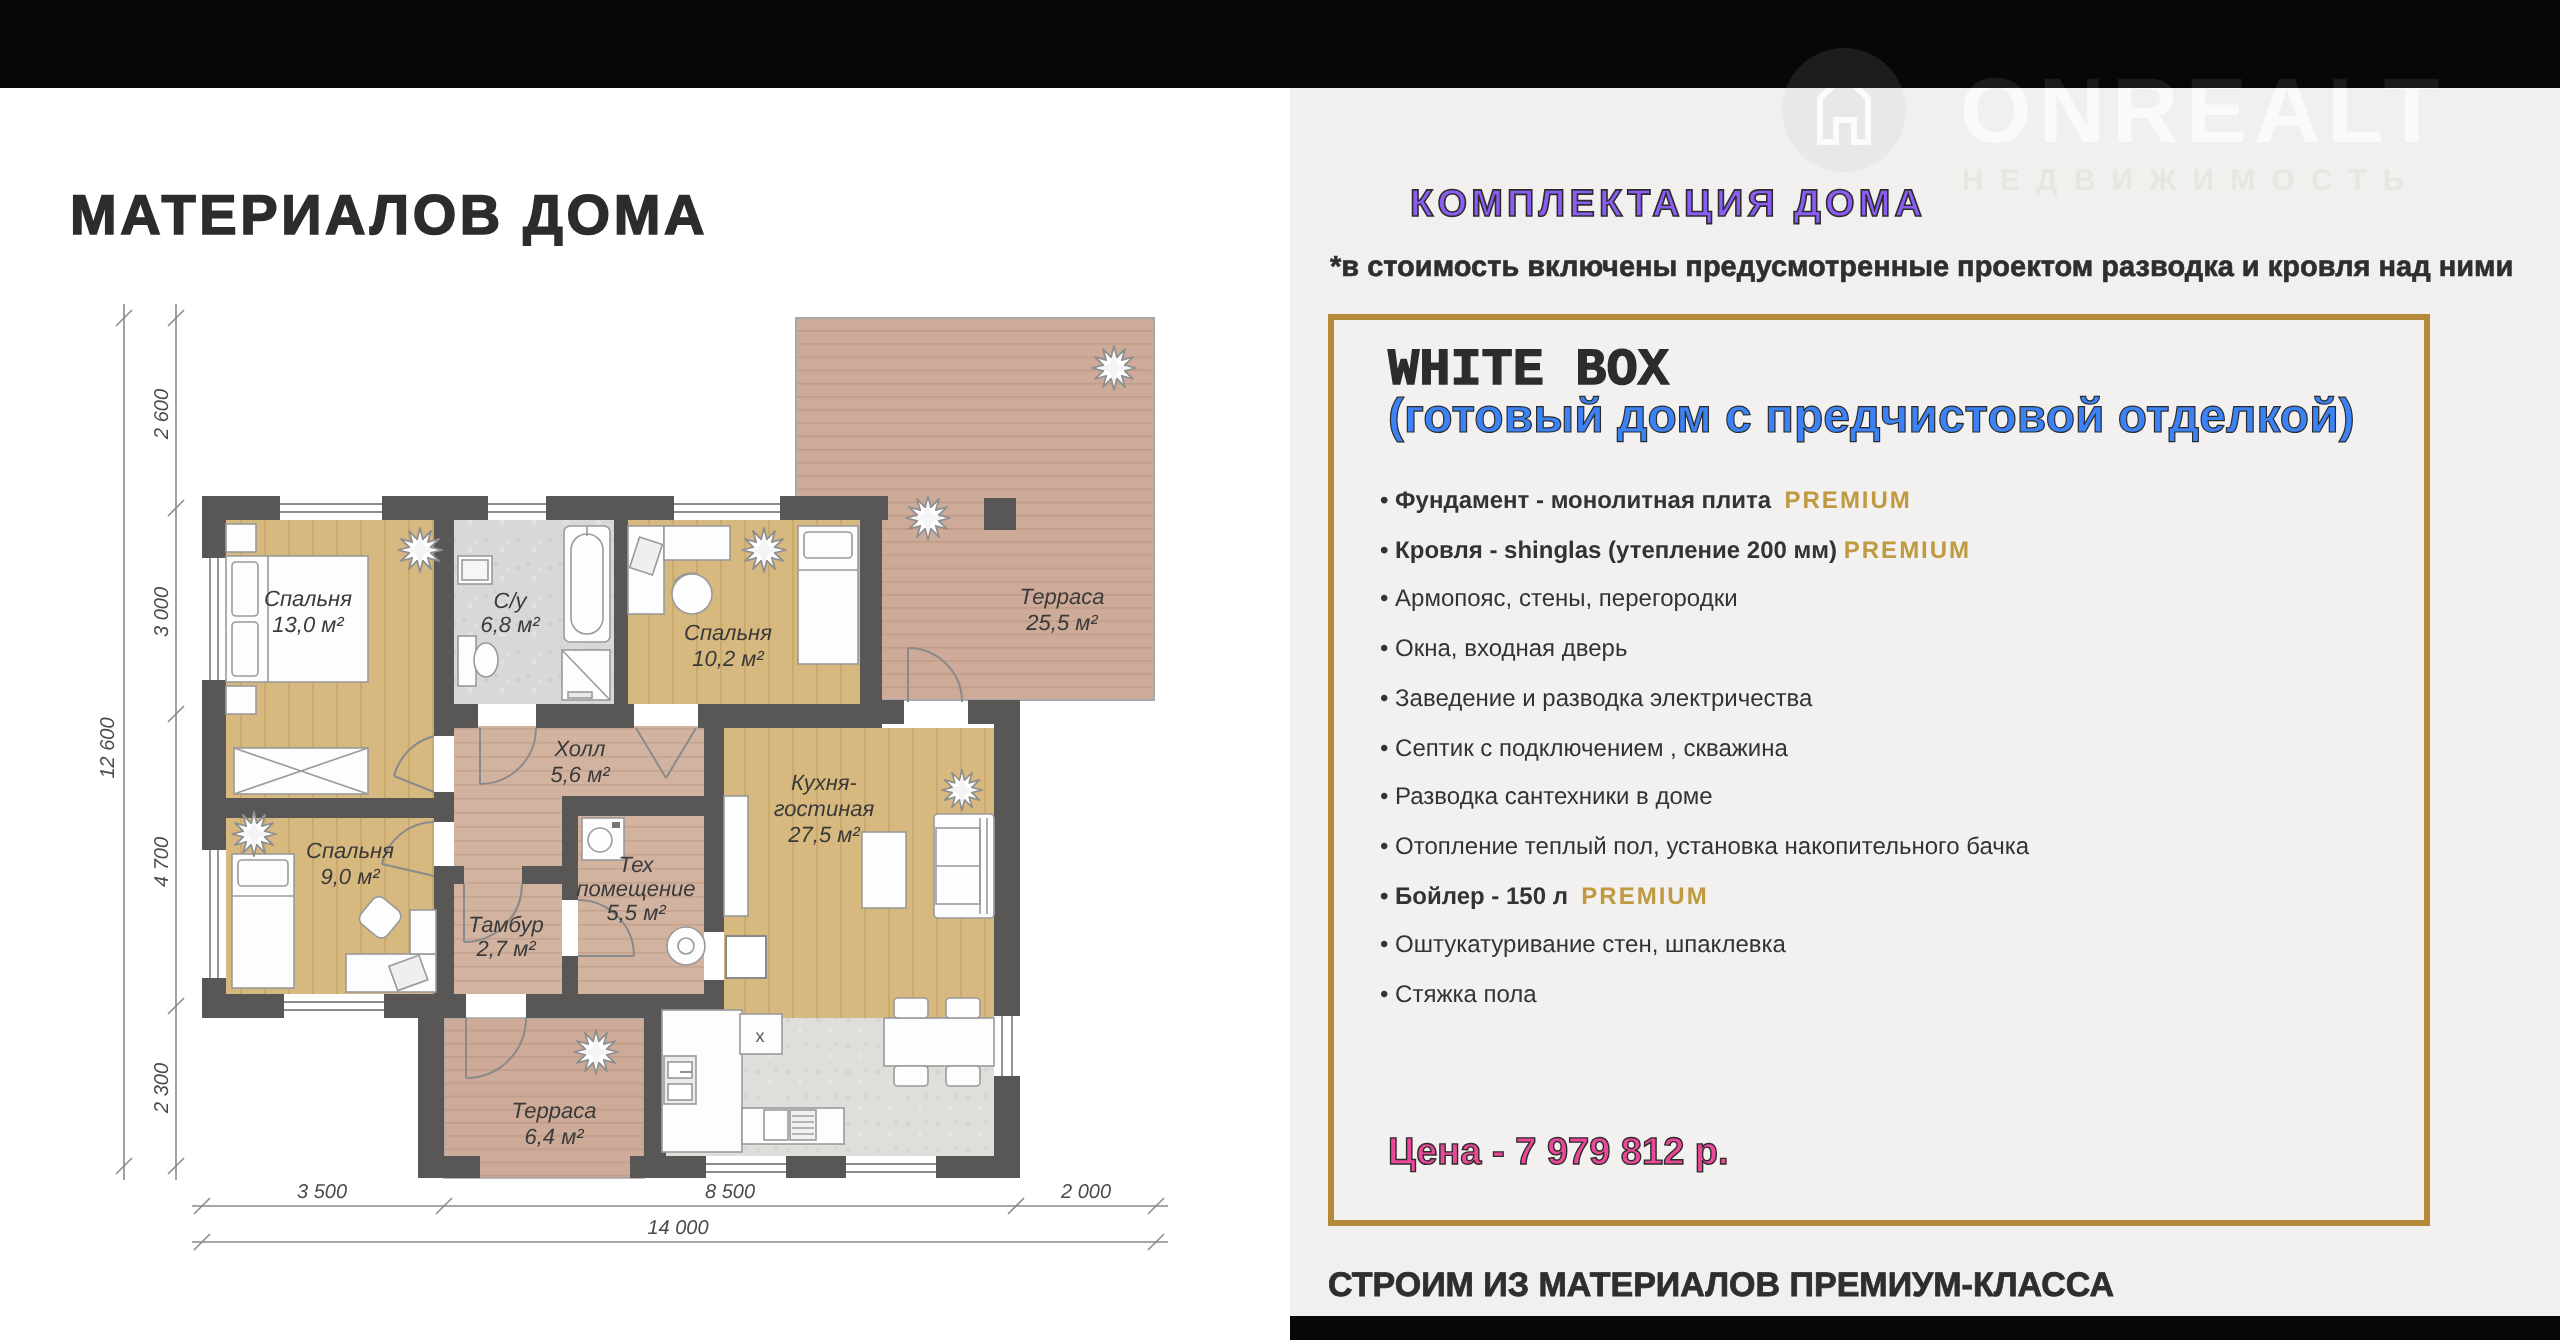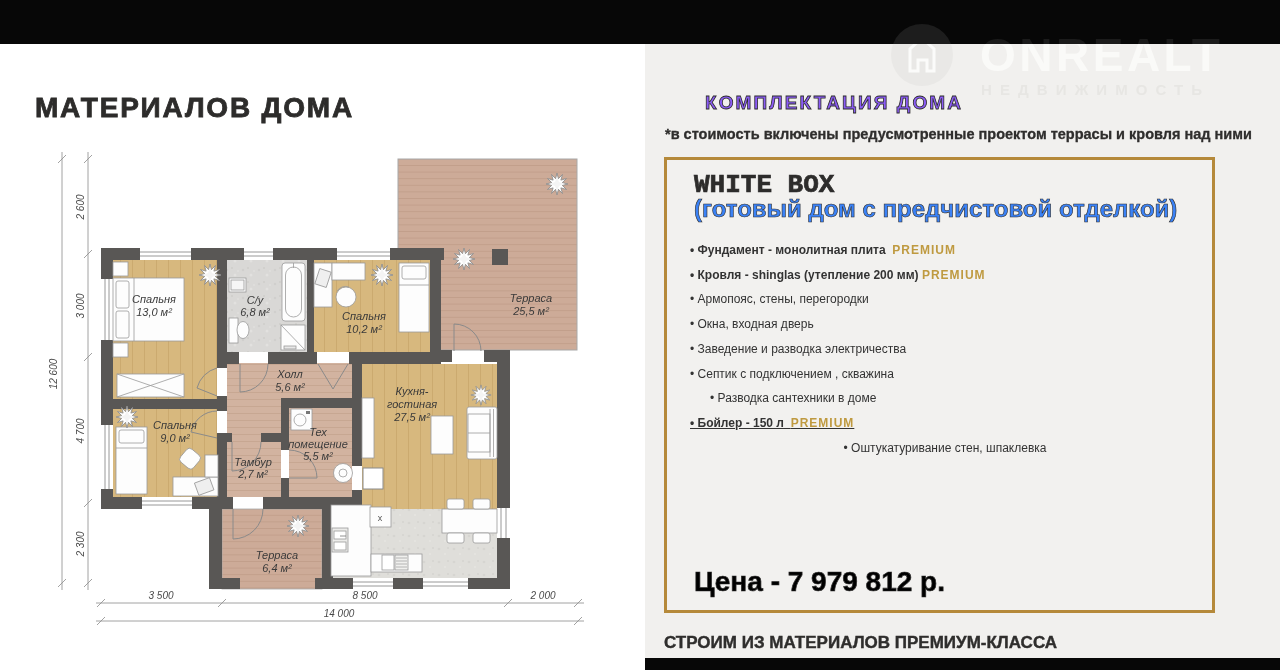--- a/index.html
+++ b/index.html
@@ -34,41 +34,43 @@
     <text x="100" y="71" font-size="46" font-weight="bold" letter-spacing="3.5" fill="#1b1b1b">ONREALT</text>
   </g>
 </svg>
 
 <div class="abs" style="left:0;top:0;width:880px;height:44px;background:#070707;"></div>
 
 <div class="abs" style="left:35px;top:92px;font-size:28px;font-weight:bold;letter-spacing:1.8px;color:#2d2c2b;-webkit-text-stroke:0.8px #2d2c2b;">МАТЕРИАЛОВ ДОМА</div>
 
 <div class="abs" style="left:665px;top:92px;font-size:19px;font-weight:bold;letter-spacing:2.1px;color:#8b5cf6;margin-left:40px;-webkit-text-stroke:0.8px #2d2c2b;">КОМПЛЕКТАЦИЯ ДОМА</div>
 
-<div class="abs" style="left:665px;top:126px;font-size:14.5px;font-weight:bold;color:#2f2e2d;-webkit-text-stroke:0.3px #2f2e2d;">*в стоимость включены предусмотренные проектом террасы и кровля над ними</div>
+<div class="abs" style="left:665px;top:126px;font-size:14.5px;font-weight:bold;color:#2f2e2d;-webkit-text-stroke:0.3px #2f2e2d;">*в стоимость включены предусмотренные проектом разводка и кровля над ними</div>
 
 <div class="abs" style="left:664px;top:157px;width:545px;height:450px;border:3px solid #b5893a;background:#f2f1ef;"></div>
 
 <div class="abs" style="left:694px;top:170px;font-size:26px;font-weight:bold;color:#2d2c2b;font-family:Liberation Mono, monospace;-webkit-text-stroke:0.7px #2d2c2b;">WHITE BOX</div>
 
 <div class="abs" style="left:694px;top:195px;font-size:24px;font-weight:bold;color:#3b82f6;-webkit-text-stroke:0.6px #2d2c2b;">(готовый дом с предчистовой отделкой)</div>
 
 <div class="abs" style="left:690px;top:238px;width:510px;font-size:12px;line-height:24.7px;color:#333;">
   <div style="padding-left:15px;text-indent:-15px;"><b>•&nbsp;Фундамент - монолитная плита</b>&nbsp;&nbsp;<b style="color:#bf9a40;letter-spacing:1px;">PREMIUM</b></div>
   <div style="padding-left:15px;text-indent:-15px;"><b>•&nbsp;Кровля - shinglas (утепление 200 мм)</b>&nbsp;<b style="color:#bf9a40;letter-spacing:1px;">PREMIUM</b></div>
   <div style="padding-left:15px;text-indent:-15px;">•&nbsp;Армопояс, стены, перегородки</div>
   <div style="padding-left:15px;text-indent:-15px;">•&nbsp;Окна, входная дверь</div>
   <div style="padding-left:15px;text-indent:-15px;">•&nbsp;Заведение и разводка электричества</div>
   <div style="padding-left:15px;text-indent:-15px;">•&nbsp;Септик с подключением , скважина</div>
-  <div style="padding-left:15px;text-indent:-15px;margin-left:20px;">•&nbsp;Разводка сантехники в доме</div>
-  <div style="padding-left:15px;text-indent:-15px;text-decoration:underline;"><b>•&nbsp;Бойлер - 150 л</b>&nbsp;&nbsp;<b style="color:#bf9a40;letter-spacing:1px;">PREMIUM</b></div>
-  <div style="padding-left:15px;text-indent:-15px;text-align:center;">•&nbsp;Оштукатуривание стен, шпаклевка</div>
+  <div style="padding-left:15px;text-indent:-15px;">•&nbsp;Разводка сантехники в доме</div>
+  <div style="padding-left:15px;text-indent:-15px;">•&nbsp;Отопление теплый пол, установка накопительного бачка</div>
+  <div style="padding-left:15px;text-indent:-15px;"><b>•&nbsp;Бойлер - 150 л</b>&nbsp;&nbsp;<b style="color:#bf9a40;letter-spacing:1px;">PREMIUM</b></div>
+  <div style="padding-left:15px;text-indent:-15px;">•&nbsp;Оштукатуривание стен, шпаклевка</div>
+  <div style="padding-left:15px;text-indent:-15px;">•&nbsp;Стяжка пола</div>
 </div>
 
-<div class="abs" style="left:694px;top:566px;font-size:28px;font-weight:bold;color:#000000;-webkit-text-stroke:0.7px #2d2c2b;">Цена - 7 979 812 р.</div>
+<div class="abs" style="left:694px;top:566px;font-size:19px;font-weight:bold;color:#ec4899;-webkit-text-stroke:0.7px #2d2c2b;">Цена - 7 979 812 р.</div>
 
 <div class="abs" style="left:664px;top:633px;font-size:17px;font-weight:bold;color:#2f2e2d;-webkit-text-stroke:0.4px #2f2e2d;">СТРОИМ ИЗ МАТЕРИАЛОВ ПРЕМИУМ-КЛАССА</div>
 
 <div class="abs" style="left:645px;top:658px;width:635px;height:12px;background:#070707;"></div>
 
 <svg class="abs" style="left:0;top:0;" width="660" height="670" viewBox="0 0 660 670">
 <defs>
   <pattern id="beige" patternUnits="userSpaceOnUse" width="12" height="20">
     <rect width="12" height="20" fill="#d7b87e"></rect>
     <rect x="0" y="0" width="1" height="20" fill="#cbaa6f"></rect>

